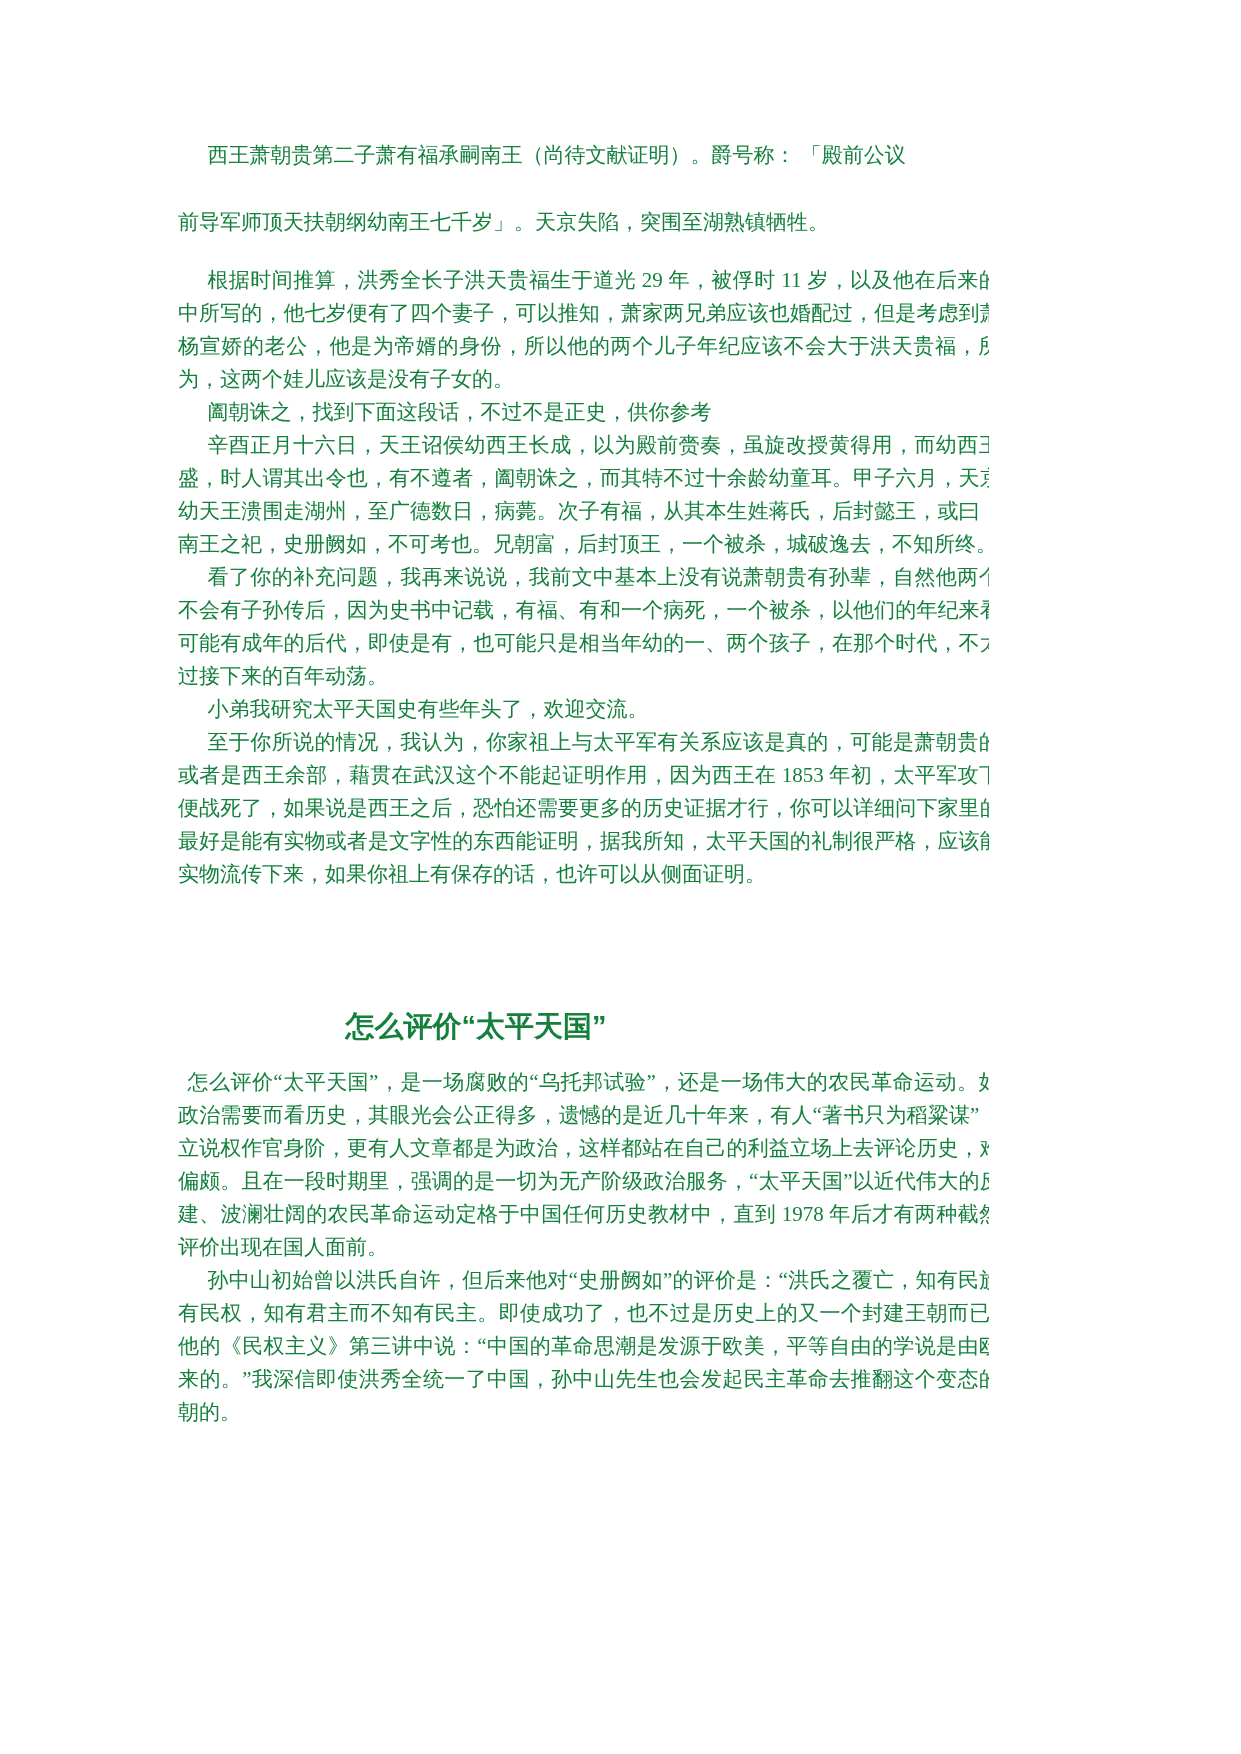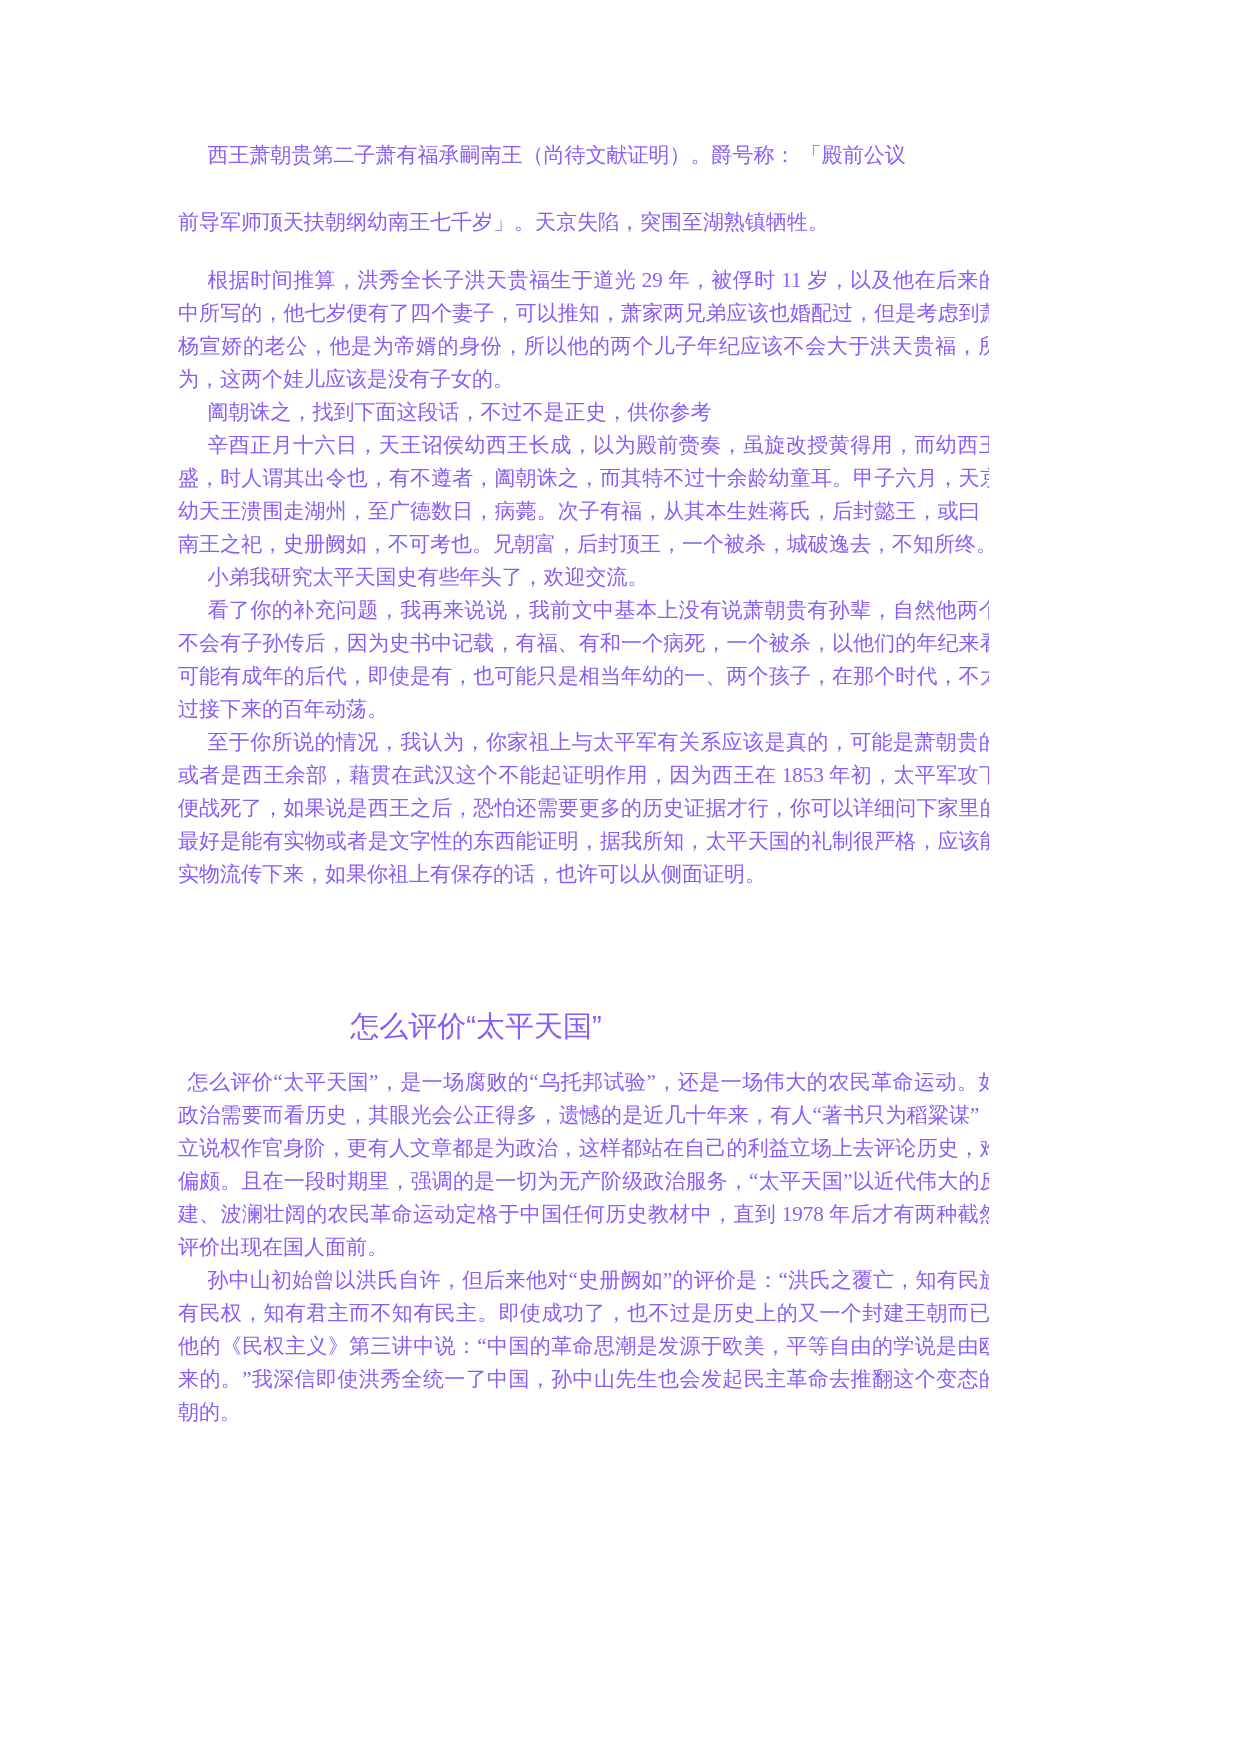--- a/index.html
+++ b/index.html
@@ -5,21 +5,21 @@
   html, body {
     margin: 0;
     padding: 0;
     background: #ffffff;
   }
   .page {
     position: relative;
     width: 989px;
     height: 1754px;
     background: #ffffff;
-    color: #8b5cf6;
+    color: #15803d;
     font-family: "Liberation Serif", "DejaVu Serif", serif;
     overflow: hidden;
   }
   .content {
     position: absolute;
     left: 178px;
     top: 139px;
     width: 886px;
   }
   .content p {
@@ -28,41 +28,41 @@
     line-height: 33px;
     text-align: justify;
     word-break: break-all;
   }
   p.indent { text-indent: 1.4em; }
   p.small-indent { text-indent: 0.45em; }
   p.lead1 { margin-bottom: 34px; }
   p.lead2 { margin-bottom: 25px; }
   h1.section-heading {
     font-family: "Liberation Sans", "DejaVu Sans", sans-serif;
-    font-weight: normal;
+    font-weight: bold;
     font-size: 29px;
     line-height: 38px;
     text-align: center;
     margin: 116px 290px 21px 0;
   }
 </style>
 </head>
 <body>
 
 <div class="page">
   <div class="content">
 
     <p class="lead1 indent">西王萧朝贵第二子萧有福承嗣南王（尚待文献证明）。爵号称： 「殿前公议</p>
     <p class="lead2">前导军师顶天扶朝纲幼南王七千岁」。天京失陷，突围至湖熟镇牺牲。</p>
 
     <p class="indent">根据时间推算，洪秀全长子洪天贵福生于道光 29 年，被俘时 11 岁，以及他在后来的自白书中所写的，他七岁便有了四个妻子，可以推知，萧家两兄弟应该也婚配过，但是考虑到萧朝贵是杨宣娇的老公，他是为帝婿的身份，所以他的两个儿子年纪应该不会大于洪天贵福，所以我认为，这两个娃儿应该是没有子女的。</p>
     <p class="indent">阖朝诛之，找到下面这段话，不过不是正史，供你参考</p>
     <p class="indent">辛酉正月十六日，天王诏侯幼西王长成，以为殿前赍奏，虽旋改授黄得用，而幼西王信用弥盛，时人谓其出令也，有不遵者，阖朝诛之，而其特不过十余龄幼童耳。甲子六月，天京陷，从幼天王溃围走湖州，至广德数日，病薨。次子有福，从其本生姓蒋氏，后封懿王，或曰，尝兼桃南王之祀，史册阙如，不可考也。兄朝富，后封顶王，一个被杀，城破逸去，不知所终。</p>
+    <p class="indent">看了你的补充问题，我再来说说，我前文中基本上没有说萧朝贵有孙辈，自然他两个儿子也不会有子孙传后，因为史书中记载，有福、有和一个病死，一个被杀，以他们的年纪来看，不大可能有成年的后代，即使是有，也可能只是相当年幼的一、两个孩子，在那个时代，不太可能渡过接下来的百年动荡。</p>
     <p class="indent">小弟我研究太平天国史有些年头了，欢迎交流。</p>
-    <p class="indent">看了你的补充问题，我再来说说，我前文中基本上没有说萧朝贵有孙辈，自然他两个儿子也不会有子孙传后，因为史书中记载，有福、有和一个病死，一个被杀，以他们的年纪来看，不大可能有成年的后代，即使是有，也可能只是相当年幼的一、两个孩子，在那个时代，不太可能渡过接下来的百年动荡。</p>
     <p class="indent">至于你所说的情况，我认为，你家祖上与太平军有关系应该是真的，可能是萧朝贵的祖人，或者是西王余部，藉贯在武汉这个不能起证明作用，因为西王在 1853 年初，太平军攻下武汉前便战死了，如果说是西王之后，恐怕还需要更多的历史证据才行，你可以详细问下家里的长辈，最好是能有实物或者是文字性的东西能证明，据我所知，太平天国的礼制很严格，应该能有不少实物流传下来，如果你祖上有保存的话，也许可以从侧面证明。</p>
 
     <h1 class="section-heading">怎么评价“太平天国”</h1>
 
     <p class="small-indent">怎么评价“太平天国”，是一场腐败的“乌托邦试验”，还是一场伟大的农民革命运动。如果不从政治需要而看历史，其眼光会公正得多，遗憾的是近几十年来，有人“著书只为稻粱谋”，也有人立说权作官身阶，更有人文章都是为政治，这样都站在自己的利益立场上去评论历史，难免多有偏颇。且在一段时期里，强调的是一切为无产阶级政治服务，“太平天国”以近代伟大的反帝反封建、波澜壮阔的农民革命运动定格于中国任何历史教材中，直到 1978 年后才有两种截然不同的评价出现在国人面前。</p>
     <p class="indent">孙中山初始曾以洪氏自许，但后来他对“史册阙如”的评价是：“洪氏之覆亡，知有民族而不知有民权，知有君主而不知有民主。即使成功了，也不过是历史上的又一个封建王朝而已。”并在他的《民权主义》第三讲中说：“中国的革命思潮是发源于欧美，平等自由的学说是由欧美传进来的。”我深信即使洪秀全统一了中国，孙中山先生也会发起民主革命去推翻这个变态的君主王朝的。</p>
 
   </div>
 </div>
 

